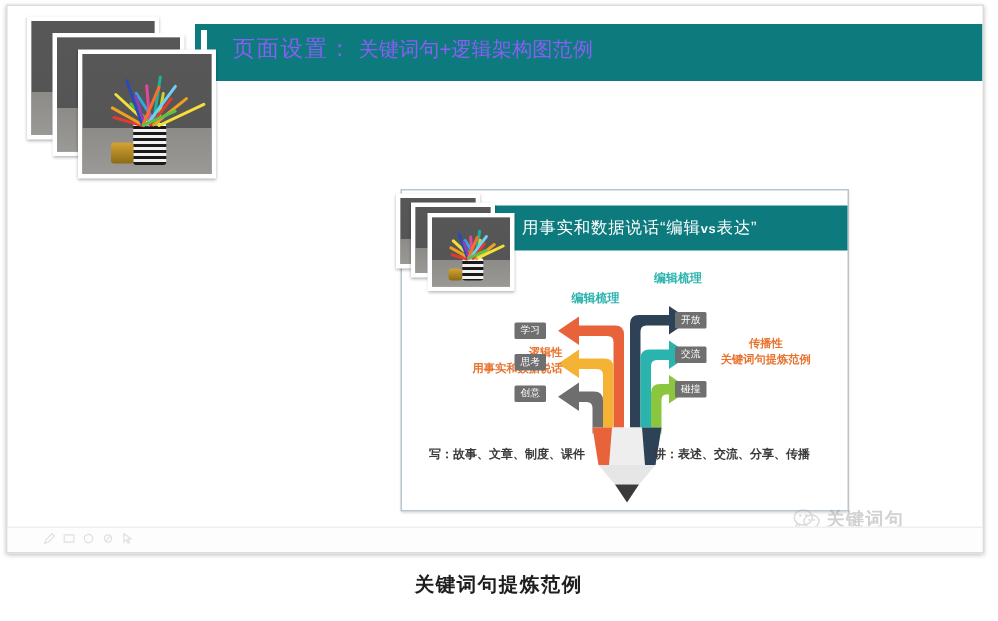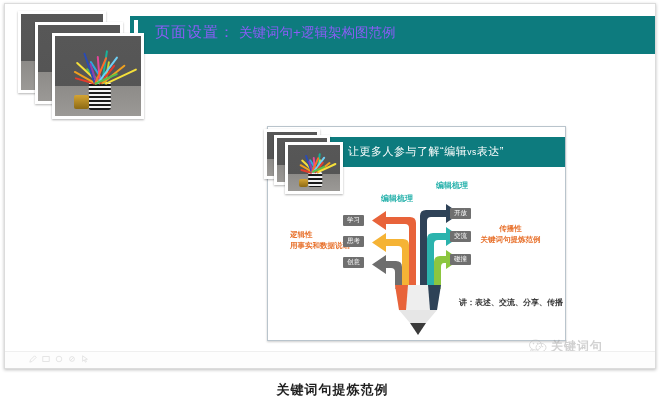--- a/index.html
+++ b/index.html
@@ -73,49 +73,49 @@
     box-shadow:0 1px 2px rgba(0,0,0,.2);
   }
   #inner-title-band{
     position:absolute;left:22px;top:10px;width:275px;height:30px;
     background:#0d7b7e;
   }
   #inner-title-text{
     position:absolute;left:80px;top:17px;
     color:#ffffff;font-size:11px;white-space:nowrap;letter-spacing:.5px;
   }
-  #inner-title-text .vs{font-size:8.5px;}
+  #inner-title-text .vs{font-size:8.5px;font-weight:bold;}
 
   #stack-inner{left:-4px;top:2px;width:84px;height:70px;}
   #stack-inner .p1{left:0;top:0;width:56px;height:50px;}
   #stack-inner .p2{left:10px;top:6px;width:56px;height:50px;}
   #stack-inner .p3{left:21px;top:13px;width:58px;height:52px;}
 
   
   #diagram{position:absolute;left:0;top:48px;width:297px;height:165px;}
   #diagram svg{position:absolute;left:0;top:0;}
 
   .dlabel{position:absolute;white-space:nowrap;font-weight:bold;}
   .head-left{left:113px;top:18px;color:#2bb3ad;font-size:8px;}
   .head-right{left:168px;top:5px;color:#2bb3ad;font-size:8px;}
-  .side-left{left:22px;top:54px;width:85px;text-align:left;color:#e8732f;font-size:7.5px;line-height:11px;}
+  .side-left{left:22px;top:54px;width:85px;text-align:right;color:#e8732f;font-size:7.5px;line-height:11px;}
   .side-right{left:195px;top:48px;width:95px;text-align:center;color:#e8732f;font-size:7.5px;line-height:11px;}
 
   .tagbox{position:absolute;background:#6f6f6f;color:#fff;font-size:6.5px;
      padding:1px 4px;border-radius:1px;white-space:nowrap;}
   .tag-l1{left:75px;top:40px;}
   .tag-l2{left:75px;top:61px;}
   .tag-l3{left:75px;top:82px;}
   .tag-r1{left:182px;top:33px;}
   .tag-r2{left:182px;top:56px;}
   .tag-r3{left:182px;top:79px;}
 
   .bottomline{position:absolute;font-size:8px;color:#3a3a3a;font-weight:bold;white-space:nowrap;}
   .bl-left{left:18px;top:122px;}
-  .bl-right{left:168px;top:122px;margin-left:23px;}
+  .bl-right{left:168px;top:122px;}
 
   
   #watermark{
     position:absolute;left:524px;top:334px;
     display:flex;align-items:center;gap:4px;
     opacity:.45;
   }
   #wm-text{font-size:12px;font-weight:bold;color:#9a9a9a;letter-spacing:1px;}
 
   
@@ -178,21 +178,21 @@
           </div>
       </div>
     </div>
   </div>
 
 
   <div id="inner-slide">
 
     <div id="inner-title-band"></div>
     <div id="inner-title-text">
-      <span>让更多人参与了解“编辑</span><span class="vs">vs</span><span>表达”</span>
+      <span>用事实和数据说话“编辑</span><span class="vs">vs</span><span>表达”</span>
     </div>
 
     <div class="photo-stack" id="stack-inner">
       <div class="ph p1">
           <div class="inner">
             <div class="scene"></div>
           </div>
         </div>
       <div class="ph p2">
           <div class="inner">
@@ -262,20 +262,21 @@
         <div>关键词句提炼范例</div>
       </div>
 
       <div class="tagbox tag-l1">学习</div>
       <div class="tagbox tag-l2">思考</div>
       <div class="tagbox tag-l3">创意</div>
       <div class="tagbox tag-r1">开放</div>
       <div class="tagbox tag-r2">交流</div>
       <div class="tagbox tag-r3">碰撞</div>
 
+      <div class="bottomline bl-left">写：故事、文章、制度、课件</div>
       <div class="bottomline bl-right">讲：表述、交流、分享、传播</div>
     </div>
   </div>
 
   <div id="watermark">
     <svg width="18" height="15" viewBox="0 0 18 15">
       <ellipse cx="6.5" cy="6" rx="6" ry="5" fill="none" stroke="#b0b0b0" stroke-width="1"></ellipse>
       <path d="M2.5 10 L1 13 L4.5 11.3" fill="none" stroke="#b0b0b0" stroke-width="1"></path>
       <circle cx="4.5" cy="4.6" r=".8" fill="#b0b0b0"></circle>
       <circle cx="8.5" cy="4.6" r=".8" fill="#b0b0b0"></circle>

